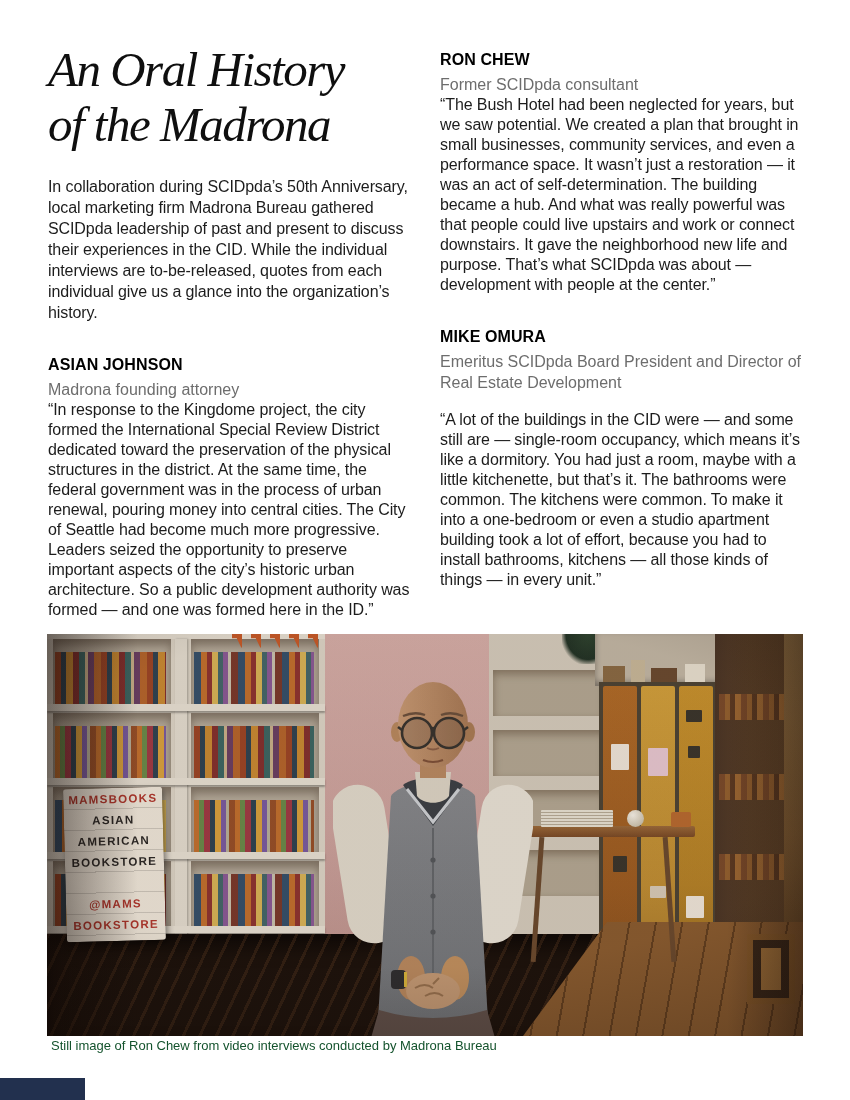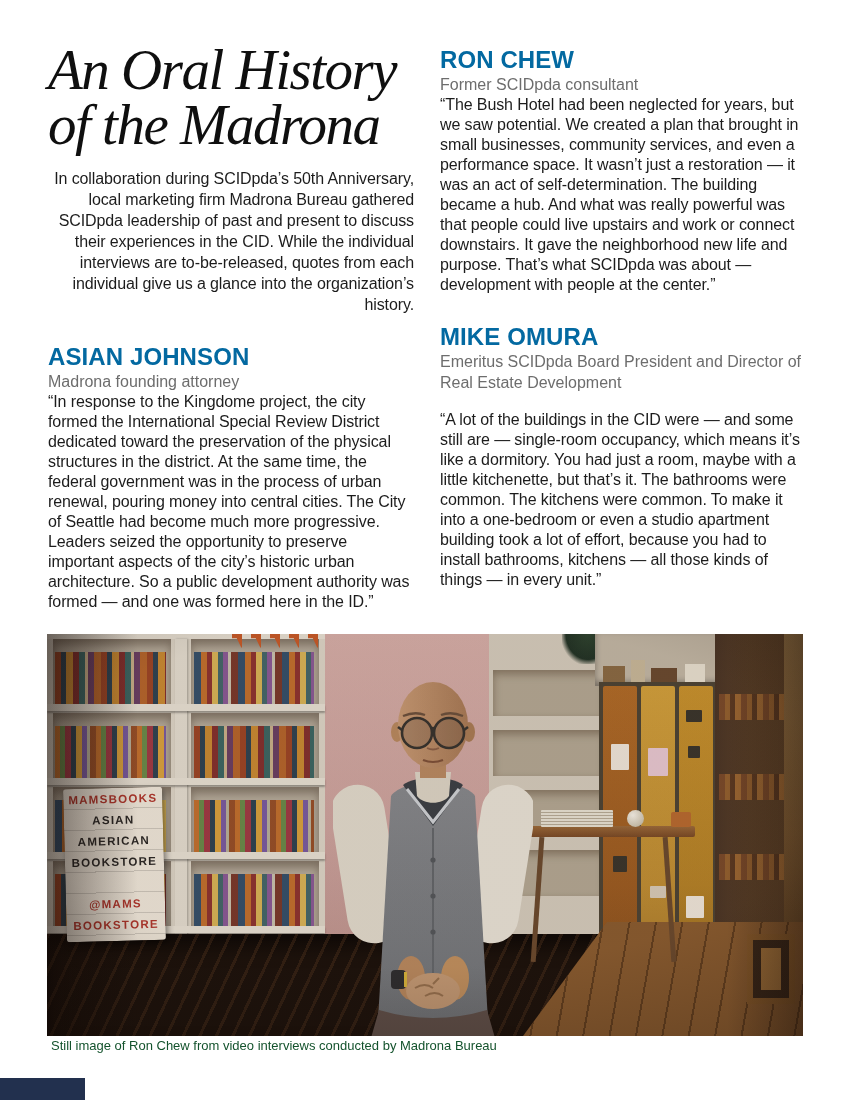--- a/index.html
+++ b/index.html
@@ -5,26 +5,26 @@
   html,body{margin:0;padding:0;background:#ffffff;}
   .page{position:relative;width:850px;height:1100px;background:#ffffff;overflow:hidden;
         font-family:"Liberation Sans",sans-serif;color:#1c1c1c;}
 
   
   .col{position:absolute;}
   .col-left{left:48px;top:42px;width:366px;}
   .col-right{left:440px;top:48px;width:367px;}
 
   .title{font-family:"Liberation Serif",serif;font-style:italic;font-weight:400;
-         font-size:57px;line-height:55px;letter-spacing:-1.5px;color:#0f0f0f;margin:0;}
-  .intro{font-size:16px;line-height:21px;letter-spacing:-0.1px;margin-top:16px;color:#1c1c1c;text-align:right;}
+         font-size:49px;line-height:55px;letter-spacing:-1.5px;color:#0f0f0f;margin:0;}
+  .intro{font-size:16px;line-height:21px;letter-spacing:-0.1px;margin-top:24px;color:#1c1c1c;}
 
   .section{margin-top:30px;}
   .col-right .section:first-child{margin-top:0;}
-  .s-name{font-size:24px;line-height:24px;font-weight:700;color:#0369a1;letter-spacing:0.1px;}
+  .s-name{font-size:16px;line-height:24px;font-weight:700;color:#000000;letter-spacing:0.1px;}
   .s-role{font-size:16px;line-height:21px;color:#6d6d6d;margin-top:2px;}
   .s-quote{font-size:16px;line-height:20px;letter-spacing:-0.1px;color:#1c1c1c;}
   .gap-quote .s-quote{margin-top:17px;}
 
   
   .photo{position:absolute;left:47px;top:634px;width:756px;height:402px;overflow:hidden;
          background:#c9a09b;}
   .photo *{position:absolute;}
 
   

